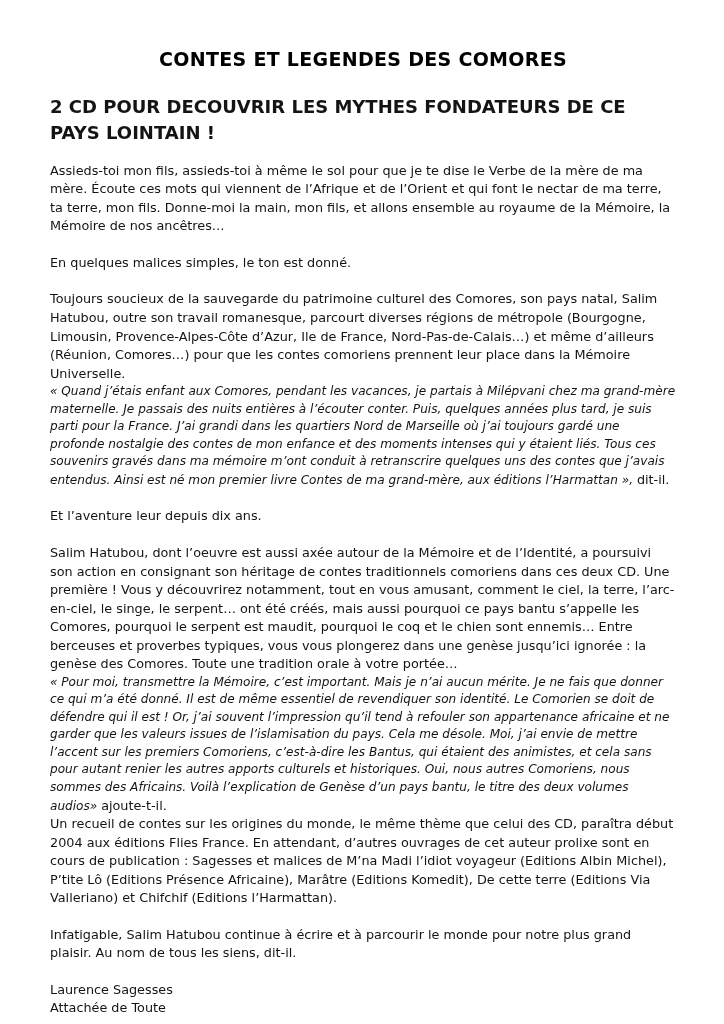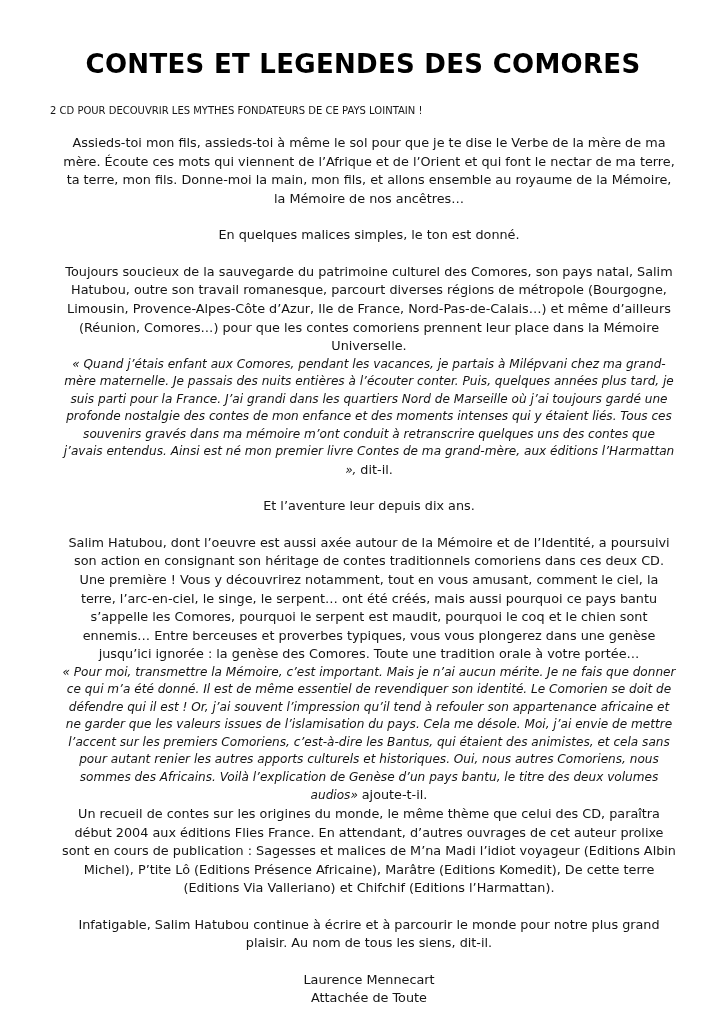--- a/index.html
+++ b/index.html
@@ -16,33 +16,33 @@
     background: #ffffff;
     color: #141414;
     font-family: "DejaVu Sans", "Liberation Sans", sans-serif;
     font-size: 12.8px;
     line-height: 1.45;
     overflow: hidden;
   }
   .title {
     margin: 0 0 20px 0;
     text-align: center;
-    font-size: 26px;
+    font-size: 19px;
     font-weight: bold;
     letter-spacing: 0.3px;
     color: #000000;
   }
   .subtitle {
     margin: 0 0 16px 0;
-    font-size: 10px;
-    font-weight: normal;
+    font-size: 18px;
+    font-weight: bold;
   }
   .para {
-    margin: 0 0 18px 12px;
-    text-align: center;
+    margin: 0 0 18px 0;
+    text-align: left;
   }
   .tight {
     margin-bottom: 0;
   }
   .quote {
     font-style: italic;
     font-size: 12.1px;
   }
   .quote .qtail {
     font-style: normal;
@@ -69,15 +69,15 @@
   <p class="para">Et l’aventure leur depuis dix ans.</p>
 
   <p class="para tight">Salim Hatubou, dont l’oeuvre est aussi axée autour de la Mémoire et de l’Identité, a poursuivi son action en consignant son héritage de contes traditionnels comoriens dans ces deux CD. Une première ! Vous y découvrirez notamment, tout en vous amusant, comment le ciel, la terre, l’arc-en-ciel, le singe, le serpent… ont été créés, mais aussi pourquoi ce pays bantu s’appelle les Comores, pourquoi le serpent est maudit, pourquoi le coq et le chien sont ennemis… Entre berceuses et proverbes typiques, vous vous plongerez dans une genèse jusqu’ici ignorée : la genèse des Comores. Toute une tradition orale à votre portée…</p>
 
   <p class="para tight quote"><span class="qtext">« Pour moi, transmettre la Mémoire, c’est important. Mais je n’ai aucun mérite. Je ne fais que donner ce qui m’a été donné. Il est de même essentiel de revendiquer son identité. Le Comorien se doit de défendre qui il est ! Or, j’ai souvent l’impression qu’il tend à refouler son appartenance africaine et ne garder que les valeurs issues de l’islamisation du pays. Cela me désole. Moi, j’ai envie de mettre l’accent sur les premiers Comoriens, c’est-à-dire les Bantus, qui étaient des animistes, et cela sans pour autant renier les autres apports culturels et historiques. Oui, nous autres Comoriens, nous sommes des Africains. Voilà l’explication de Genèse d’un pays bantu, le titre des deux volumes audios»</span> <span class="qtail">ajoute-t-il.</span></p>
 
   <p class="para">Un recueil de contes sur les origines du monde, le même thème que celui des CD, paraîtra début 2004 aux éditions Flies France. En attendant, d’autres ouvrages de cet auteur prolixe sont en cours de publication : Sagesses et malices de M’na Madi l’idiot voyageur (Editions Albin Michel), P’tite Lô (Editions Présence Africaine), Marâtre (Editions Komedit), De cette terre (Editions Via Valleriano) et Chifchif (Editions l’Harmattan).</p>
 
   <p class="para">Infatigable, Salim Hatubou continue à écrire et à parcourir le monde pour notre plus grand plaisir. Au nom de tous les siens, dit-il.</p>
 
-  <p class="para"><span>Laurence Mennecart</span><br><span>Attachée de Toute</span></p>
+  <p class="para"><span>Laurence Sagesses</span><br><span>Attachée de Toute</span></p>
 
 </div>
 
 </body></html>

